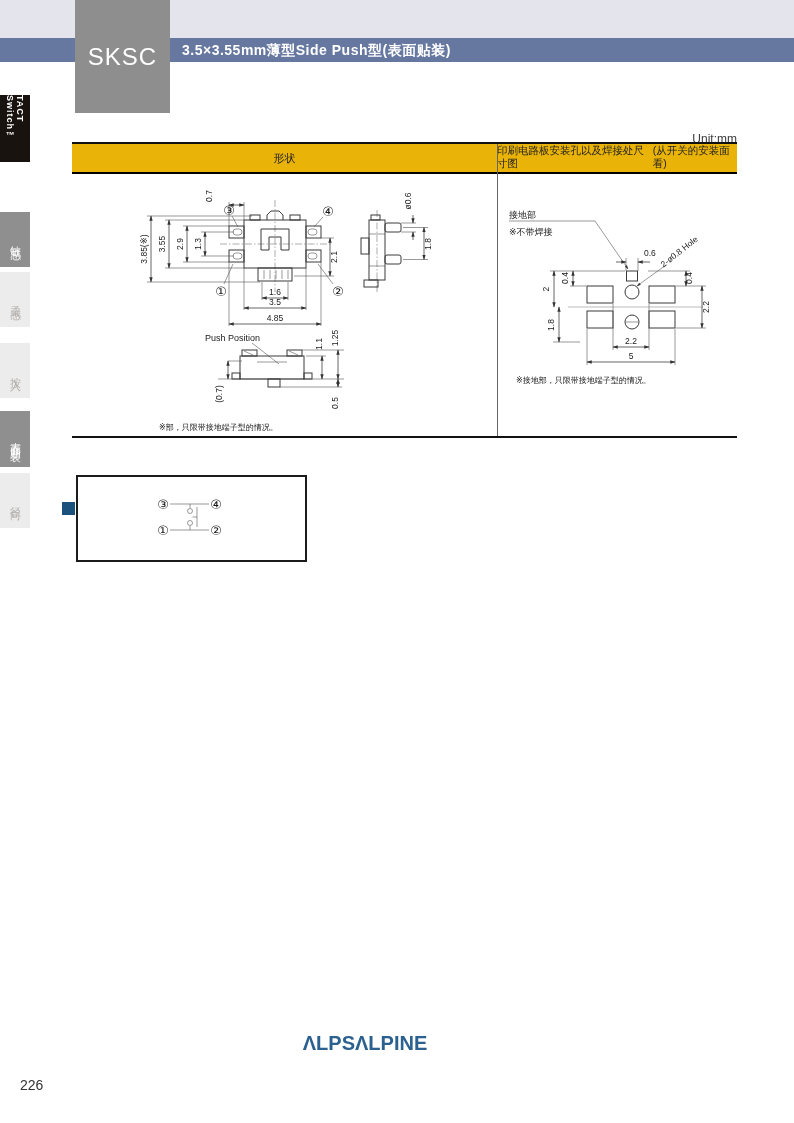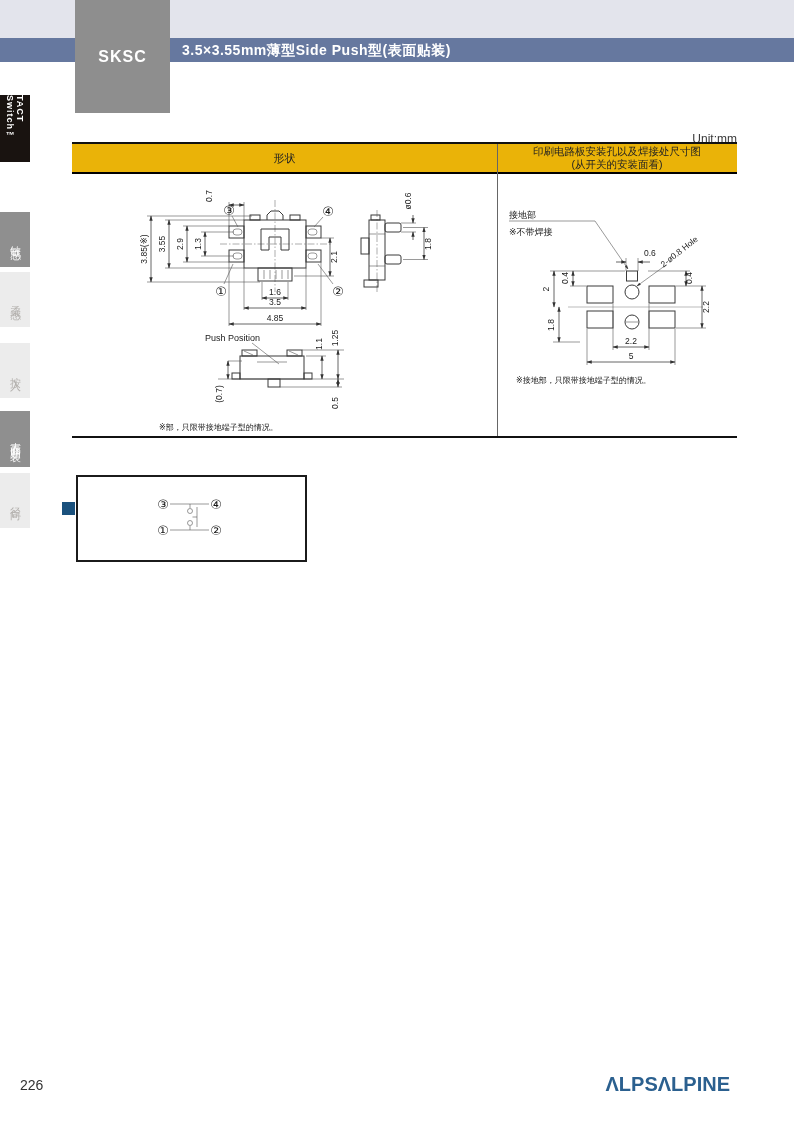--- a/index.html
+++ b/index.html
@@ -4,21 +4,21 @@
 <style>
   html,body{margin:0;padding:0;}
   body{font-family:"Liberation Sans","DejaVu Sans",sans-serif;background:#fff;}
   .page{position:relative;width:794px;height:1123px;background:#fff;overflow:hidden;}
 
   
   .strip-top{position:absolute;left:0;top:0;width:794px;height:38px;background:#e3e4ec;}
   .band-blue{position:absolute;left:0;top:38px;width:794px;height:24px;background:#66789f;}
   .product-box{position:absolute;left:75px;top:0;width:95px;height:113px;background:#8e8e8e;z-index:3;
     display:flex;align-items:center;justify-content:center;}
-  .product-box span{color:#fff;font-size:16px;font-weight:bold;letter-spacing:1px;text-align:center;}
+  .product-box span{color:#fff;font-size:24px;font-weight:normal;letter-spacing:1px;text-align:center;}
   .page-title{position:absolute;left:182px;top:38px;height:24px;line-height:24px;color:#fff;
     font-size:14px;font-weight:600;z-index:3;letter-spacing:.5px;}
 
   
   .side-series{position:absolute;left:0;top:95px;width:30px;height:67px;background:#191310;
     display:flex;align-items:center;justify-content:center;writing-mode:vertical-rl;
     color:#fff;font-size:9px;font-weight:bold;letter-spacing:1px;}
   .side-tab{position:absolute;left:0;width:30px;display:flex;align-items:center;justify-content:center;
     writing-mode:vertical-rl;font-size:11px;letter-spacing:3px;}
   .side-tab.inactive{background:#ececec;color:#b3b0ad;}
@@ -29,39 +29,39 @@
   
   .sec-head{position:absolute;display:flex;align-items:center;gap:6px;font-size:13px;font-weight:600;color:#111;margin-top:44px;}
   .sec-head .bullet{width:13px;height:13px;background:#1a517d;display:inline-block;}
   .sec1{left:72px;top:125px;} .sec2{left:62px;top:455px;}
   .unit-label{position:absolute;right:57px;top:132px;font-size:12px;color:#3a3a3a;}
 
   
   .otable{position:absolute;left:72px;top:142px;width:665px;border-top:2px solid #111;border-bottom:2px solid #111;}
   .thead{height:28px;background:#eab308;border-bottom:2px solid #000000;display:flex;}
   .th1{width:425px;display:flex;align-items:center;justify-content:center;font-size:11px;color:#222;}
-  .th2{width:240px;display:flex;flex-direction:column;align-items:center;justify-content:center;
+  .th2{width:240px;display:flex;flex-direction:row;justify-content:center;
     font-size:10.5px;line-height:1.2;color:#222;}
   .tbody{position:relative;height:262px;background:#fff;}
   .otable{--x:0;}
   .otable .colsep{position:absolute;left:425px;top:0;height:100%;width:1px;background:#666;z-index:4;}
 
   svg text{font-family:"Liberation Sans","DejaVu Sans",sans-serif;fill:#1a1a1a;}
   .ol{stroke:#3a3a3a;stroke-width:1;fill:none;}
   .thin{stroke:#555;stroke-width:.6;fill:none;}
   .dim{stroke:#333;stroke-width:.75;fill:none;}
   .cl{stroke:#8a8a8a;stroke-width:.7;fill:none;stroke-dasharray:7 2 1.5 2;}
   .lt{stroke:#bbb;stroke-width:1;fill:none;}
 
   
   .circuit-box{position:absolute;left:76px;top:475px;width:231px;height:87px;border:2px solid #1b1b1b;box-sizing:border-box;background:#fff;}
 
   
   .page-num{position:absolute;left:20px;top:1077px;font-size:14px;color:#333;}
-  .logo{position:absolute;left:0;top:1073px;width:730px;text-align:right;
+  .logo{position:absolute;left:0;top:1032px;width:730px;text-align:center;
     color:#2b608f;font-size:20px;font-weight:800;letter-spacing:0px;}
 </style>
 </head>
 <body>
 
 <div class="page">
 
   <div class="strip-top"></div>
   <div class="band-blue"></div>
   <div class="product-box">

